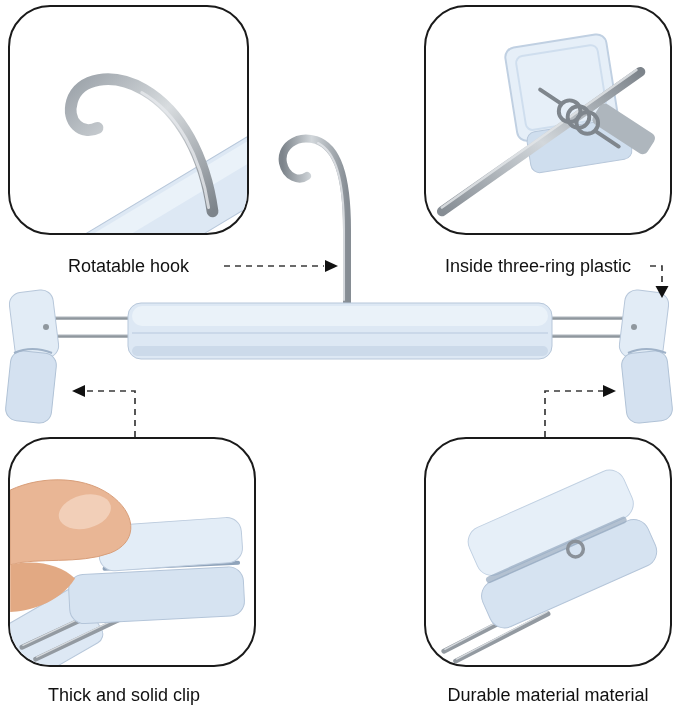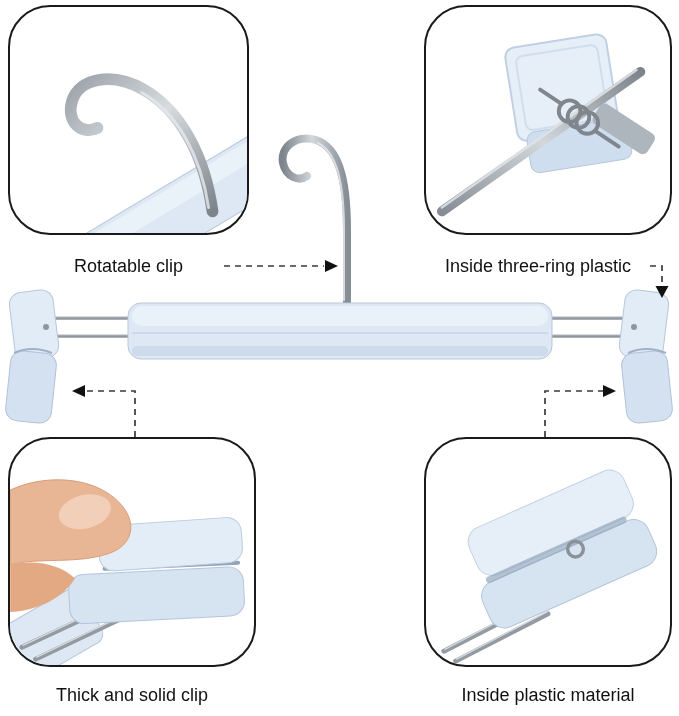--- a/index.html
+++ b/index.html
@@ -16,21 +16,21 @@
   .tl{left:8px;top:5px;width:241px;height:230px;}
   .tr{left:424px;top:5px;width:248px;height:230px;}
   .bl{left:8px;top:437px;width:248px;height:230px;}
   .br{left:424px;top:437px;width:248px;height:230px;}
   .label{
     position:absolute;font-size:18px;line-height:22px;color:#111111;
     text-align:center;white-space:nowrap;
   }
   .label-tl{left:8px;top:255px;width:241px;}
   .label-tr{left:414px;top:255px;width:248px;}
-  .label-bl{left:8px;top:684px;width:248px;}
+  .label-bl{left:0;top:684px;width:248px;}
   .label-br{left:424px;top:684px;width:248px;}
 </style>
 </head>
 <body>
 
 <div class="canvas">
 
   <svg class="stage" width="679" height="716" viewBox="0 0 679 716">
     <defs>
       <linearGradient id="metalV" x1="0" y1="0" x2="1" y2="0">
@@ -177,18 +177,18 @@
       </g>
       <g transform="rotate(-24 140 110)">
         <rect x="52" y="56" width="172" height="52" rx="16" fill="#e6eff8" stroke="#c0d0e2"></rect>
         <rect x="42" y="112" width="184" height="50" rx="16" fill="#d6e3f1" stroke="#b4c5d9"></rect>
         <rect x="54" y="106" width="156" height="7" rx="3.5" fill="#93a7be" opacity="0.7"></rect>
       </g>
       <circle cx="152" cy="112" r="8" fill="none" stroke="#8a9199" stroke-width="3.5"></circle>
     </svg>
   </div>
 
-  <div class="label label-tl">Rotatable clip</div>
+  <div class="label label-tl">Rotatable hook</div>
   <div class="label label-tr">Inside three-ring plastic</div>
   <div class="label label-bl">Thick and solid clip</div>
-  <div class="label label-br">Inside plastic material</div>
+  <div class="label label-br">Durable material material</div>
 
 </div>
 
 </body></html>

